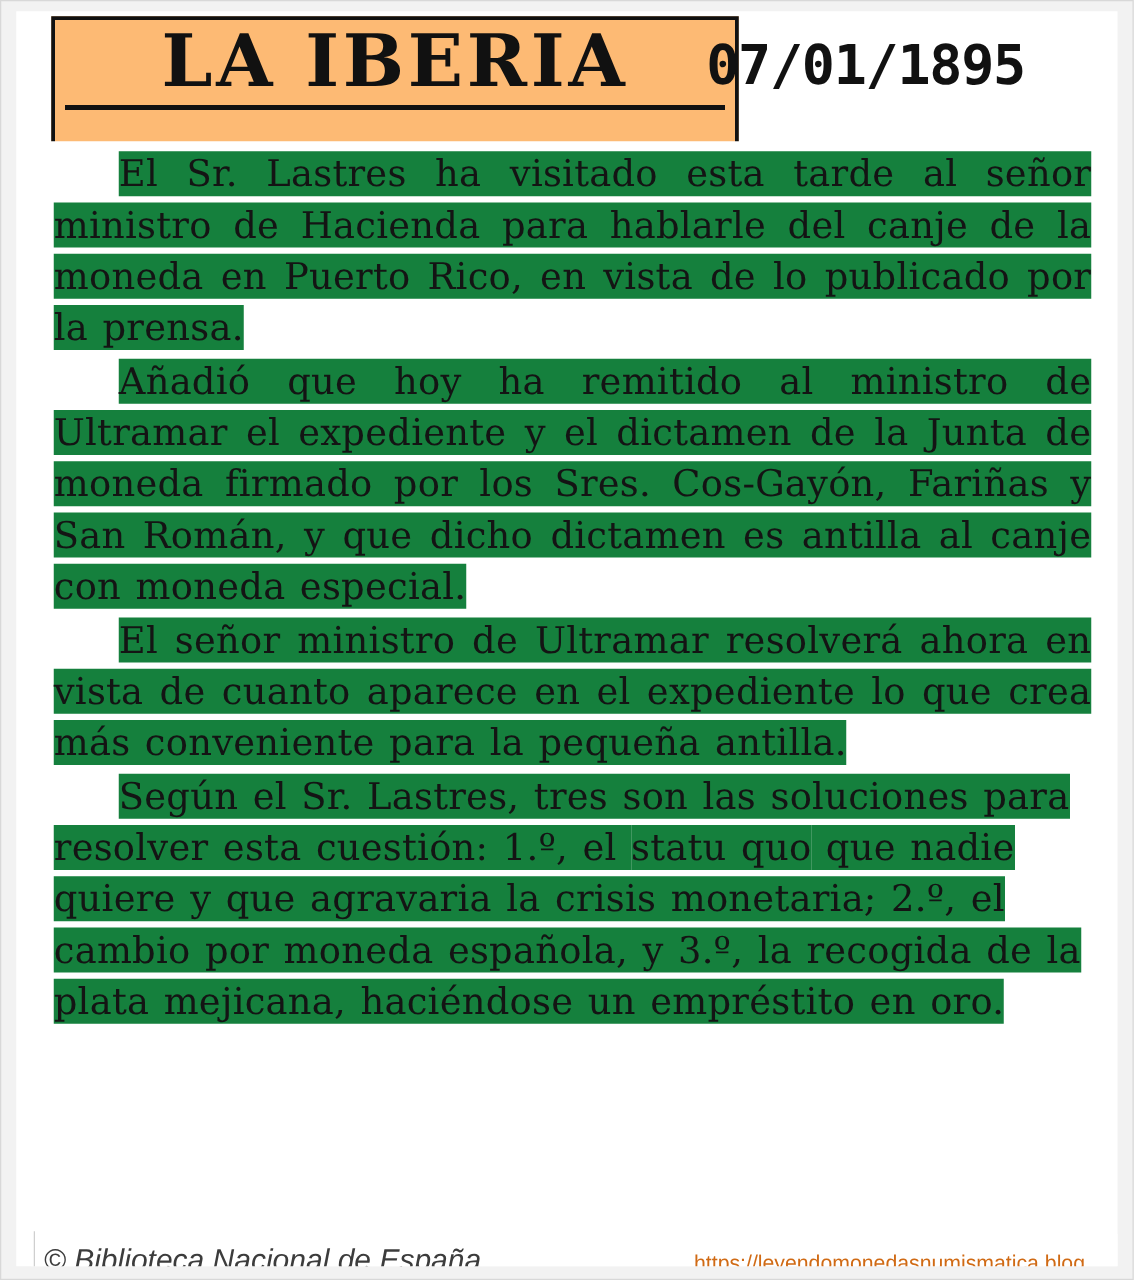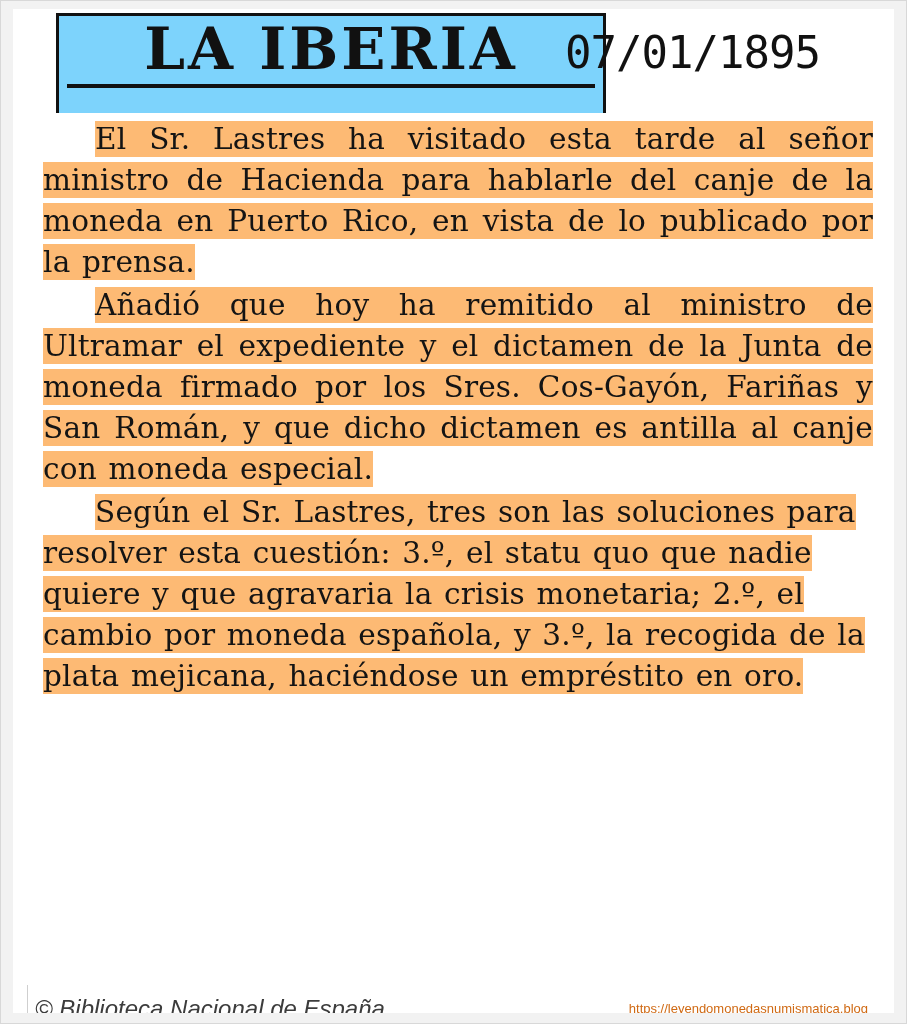--- a/index.html
+++ b/index.html
@@ -31,24 +31,23 @@
     overflow: hidden;
   }
 
   
   .masthead {
     position: absolute;
     left: 28px;
     top: 4px;
     width: 550px;
     height: 112px;
-    background: #7dd3fc;
+    background: #fdba74;
     border: 3px solid #111111;
     box-sizing: border-box;
-    margin-left: 15px;
   }
   .masthead-title {
     position: absolute;
     left: 0;
     top: 2px;
     width: 100%;
     text-align: center;
     font-family: "DejaVu Serif", serif;
     font-weight: bold;
     font-size: 58px;
@@ -63,21 +62,21 @@
     right: 8px;
     top: 68px;
     height: 4px;
     background: #111111;
   }
   .date-stamp {
     position: absolute;
     left: 552px;
     top: 18px;
     font-family: "DejaVu Sans Mono", monospace;
-    font-weight: normal;
+    font-weight: bold;
     font-size: 44px;
     letter-spacing: -1px;
     color: #111111;
     white-space: nowrap;
   }
 
   
   .article {
     position: absolute;
     left: 22px;
@@ -101,21 +100,21 @@
     -webkit-font-smoothing: none;
   }
   .article p.last {
     text-align: left;
   }
   .italic {
   }
 
   
   .article p span.run {
-    background: #fdba74;
+    background: #15803d;
     padding: 1px 0;
   }
 
   
   .footer-bar {
     position: absolute;
     left: 12px;
     top: 978px;
     width: 883px;
     height: 42px;
@@ -129,21 +128,21 @@
     font-style: italic;
     font-size: 24px;
     color: #3c3c3c;
     white-space: nowrap;
   }
   .blog-url {
     position: absolute;
     right: 26px;
     top: 992px;
     font-family: "Liberation Sans", sans-serif;
-    font-size: 13px;
+    font-size: 17px;
     color: #d06a14;
     white-space: nowrap;
   }
   .credit-box {
     position: absolute;
     left: 14px;
     top: 976px;
     width: 440px;
     height: 44px;
     border-left: 1px solid #cfcfcf;
@@ -158,21 +157,22 @@
     <div class="masthead">
       <div class="masthead-title">LA IBERIA</div>
       <div class="masthead-rule"></div>
     </div>
 
     <div class="date-stamp">07/01/1895</div>
 
     <div class="article">
       <p><span class="run">El Sr. Lastres ha visitado esta tarde al señor ministro de Hacienda para hablarle del canje de la moneda en Puerto Rico, en vista de lo publicado por la prensa.</span></p>
       <p><span class="run">Añadió que hoy ha remitido al ministro de Ultramar el expediente y el dictamen de la Junta de moneda firmado por los Sres. Cos-Gayón, Fariñas y San Román, y que dicho dictamen es antilla al canje con moneda especial.</span></p>
-      <p class="last"><span class="run">Según el Sr. Lastres, tres son las soluciones para resolver esta cuestión: 3.º, el </span><span class="run italic">statu quo</span><span class="run"> que nadie quiere y que agravaria la crisis monetaria; 2.º, el cambio por moneda española, y 3.º, la recogida de la plata mejicana, haciéndose un empréstito en oro.</span></p>
+      <p><span class="run">El señor ministro de Ultramar resolverá ahora en vista de cuanto aparece en el expediente lo que crea más conveniente para la pequeña antilla.</span></p>
+      <p class="last"><span class="run">Según el Sr. Lastres, tres son las soluciones para resolver esta cuestión: 1.º, el </span><span class="run italic">statu quo</span><span class="run"> que nadie quiere y que agravaria la crisis monetaria; 2.º, el cambio por moneda española, y 3.º, la recogida de la plata mejicana, haciéndose un empréstito en oro.</span></p>
     </div>
 
     <div class="footer-bar"></div>
     <div class="credit-box"></div>
     <div class="credit">© Biblioteca Nacional de España</div>
     <div class="blog-url">https://leyendomonedasnumismatica.blog</div>
 
   </div>
 </div>
 

